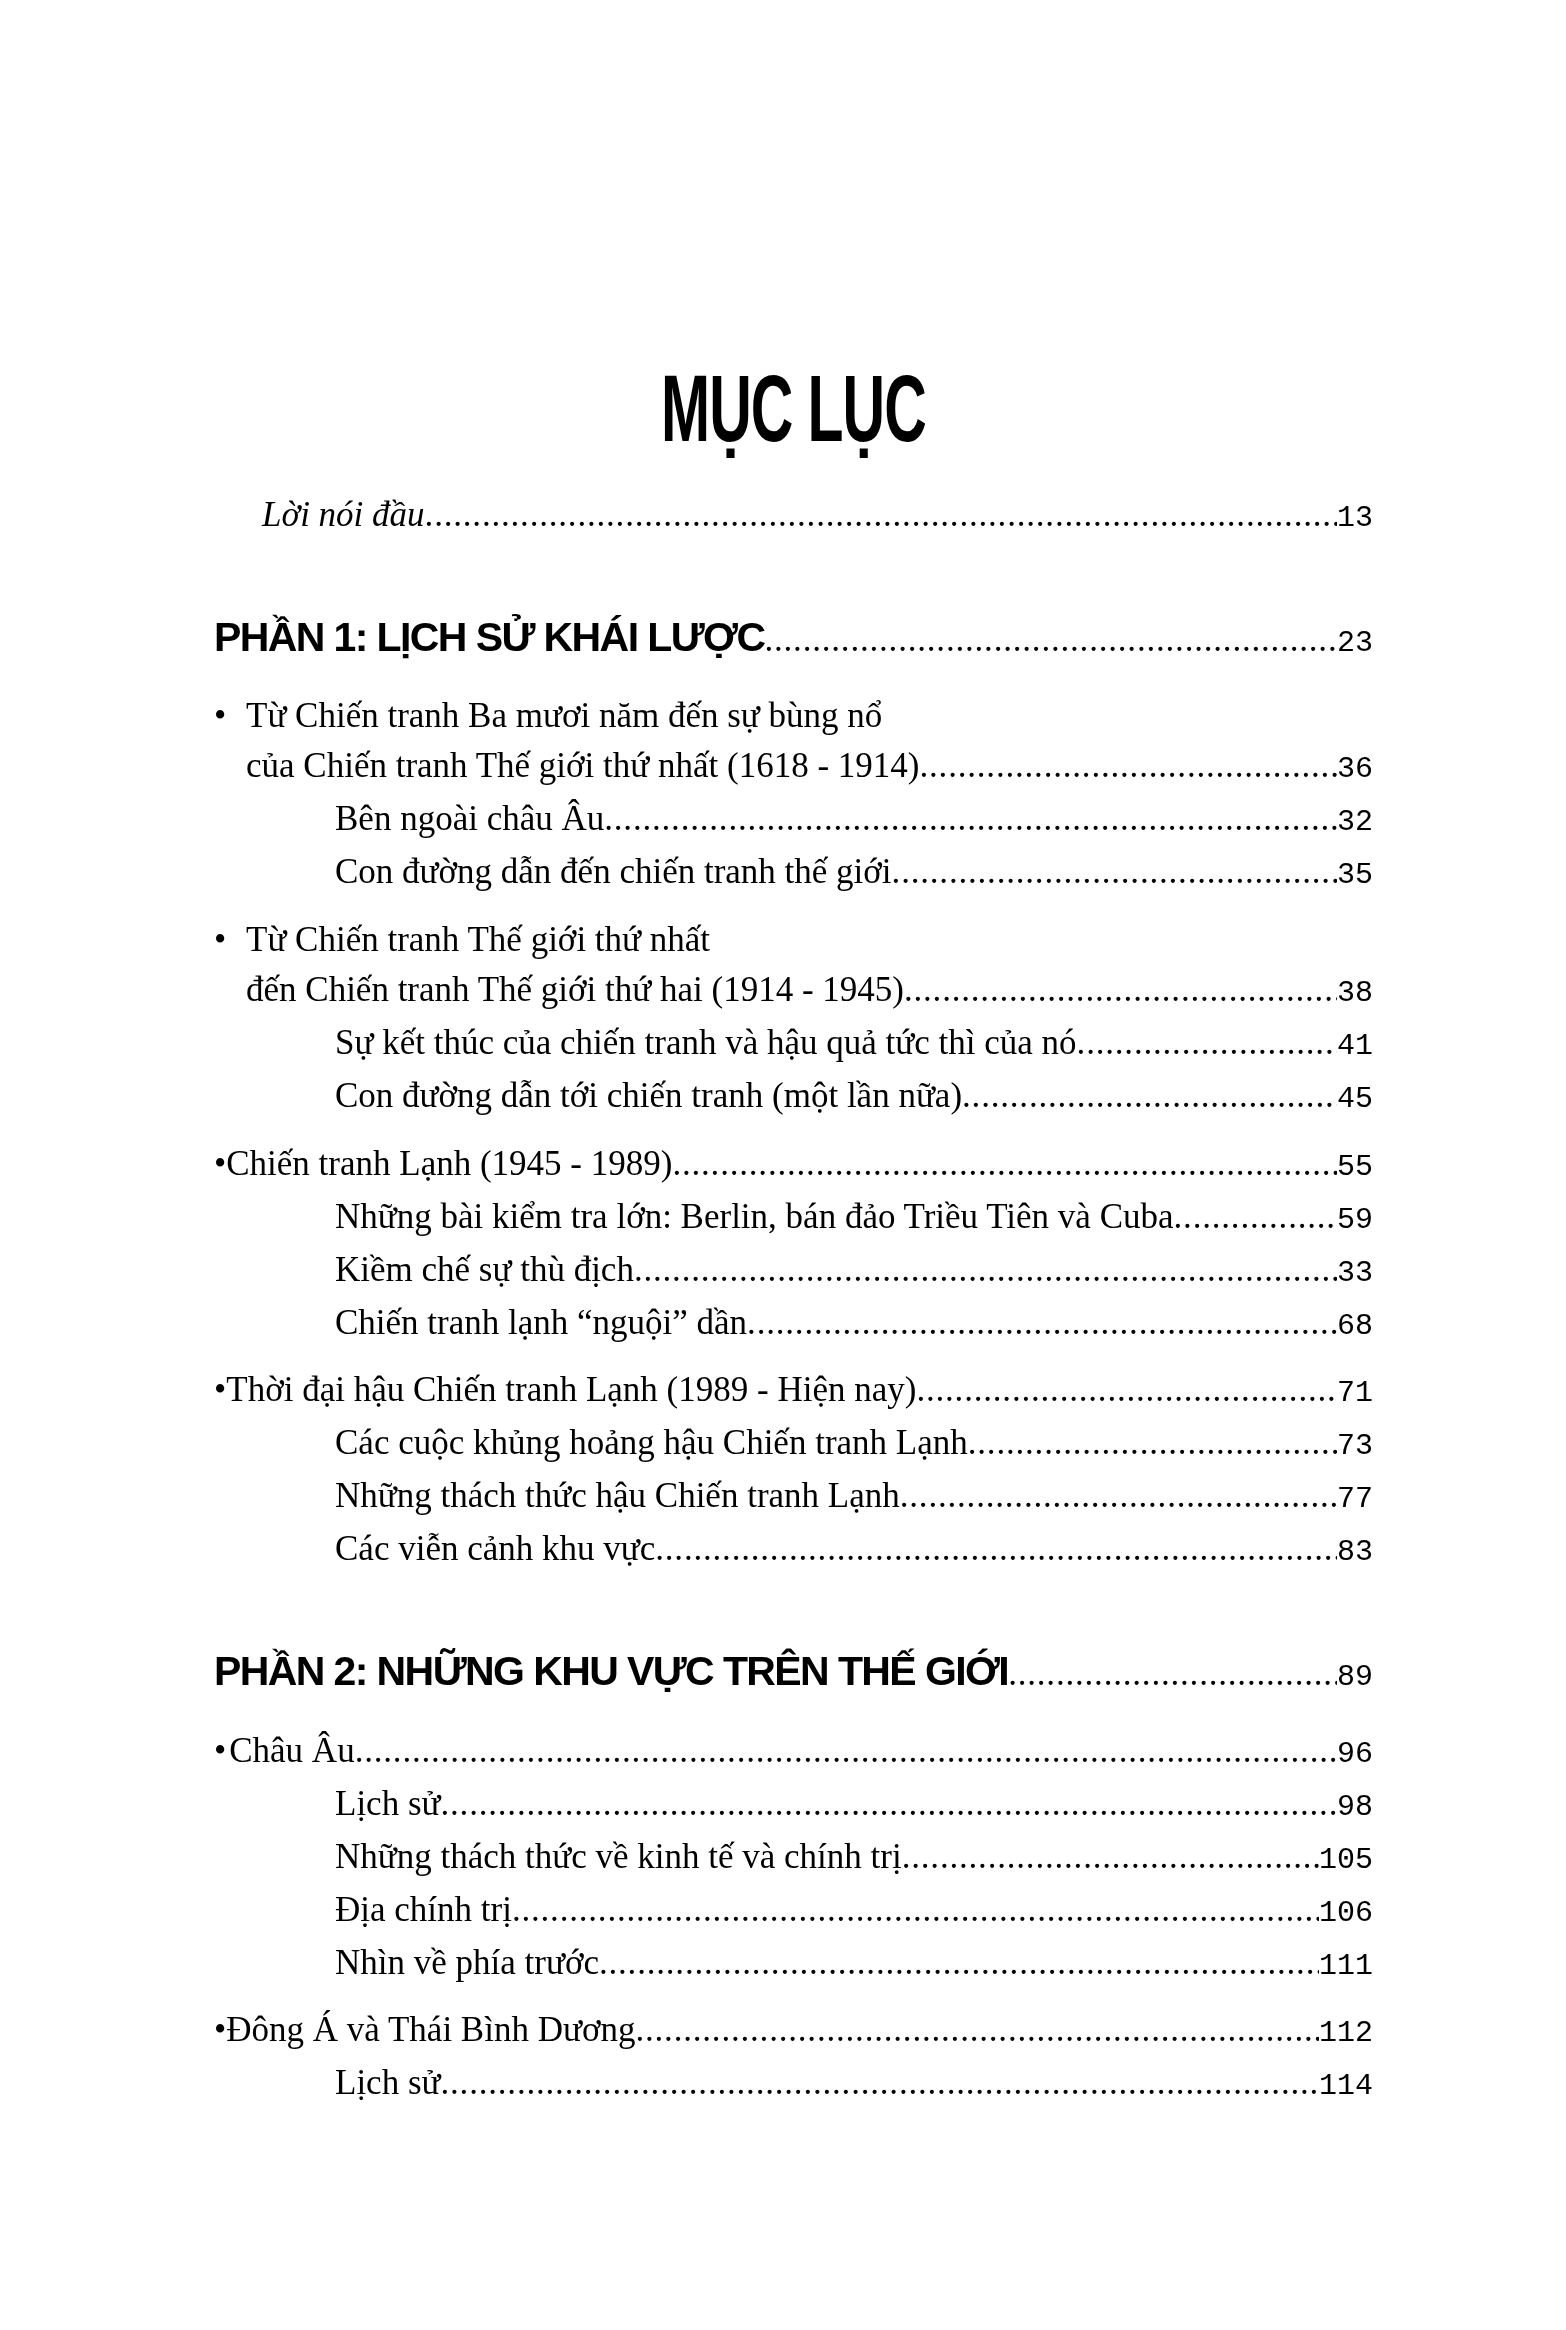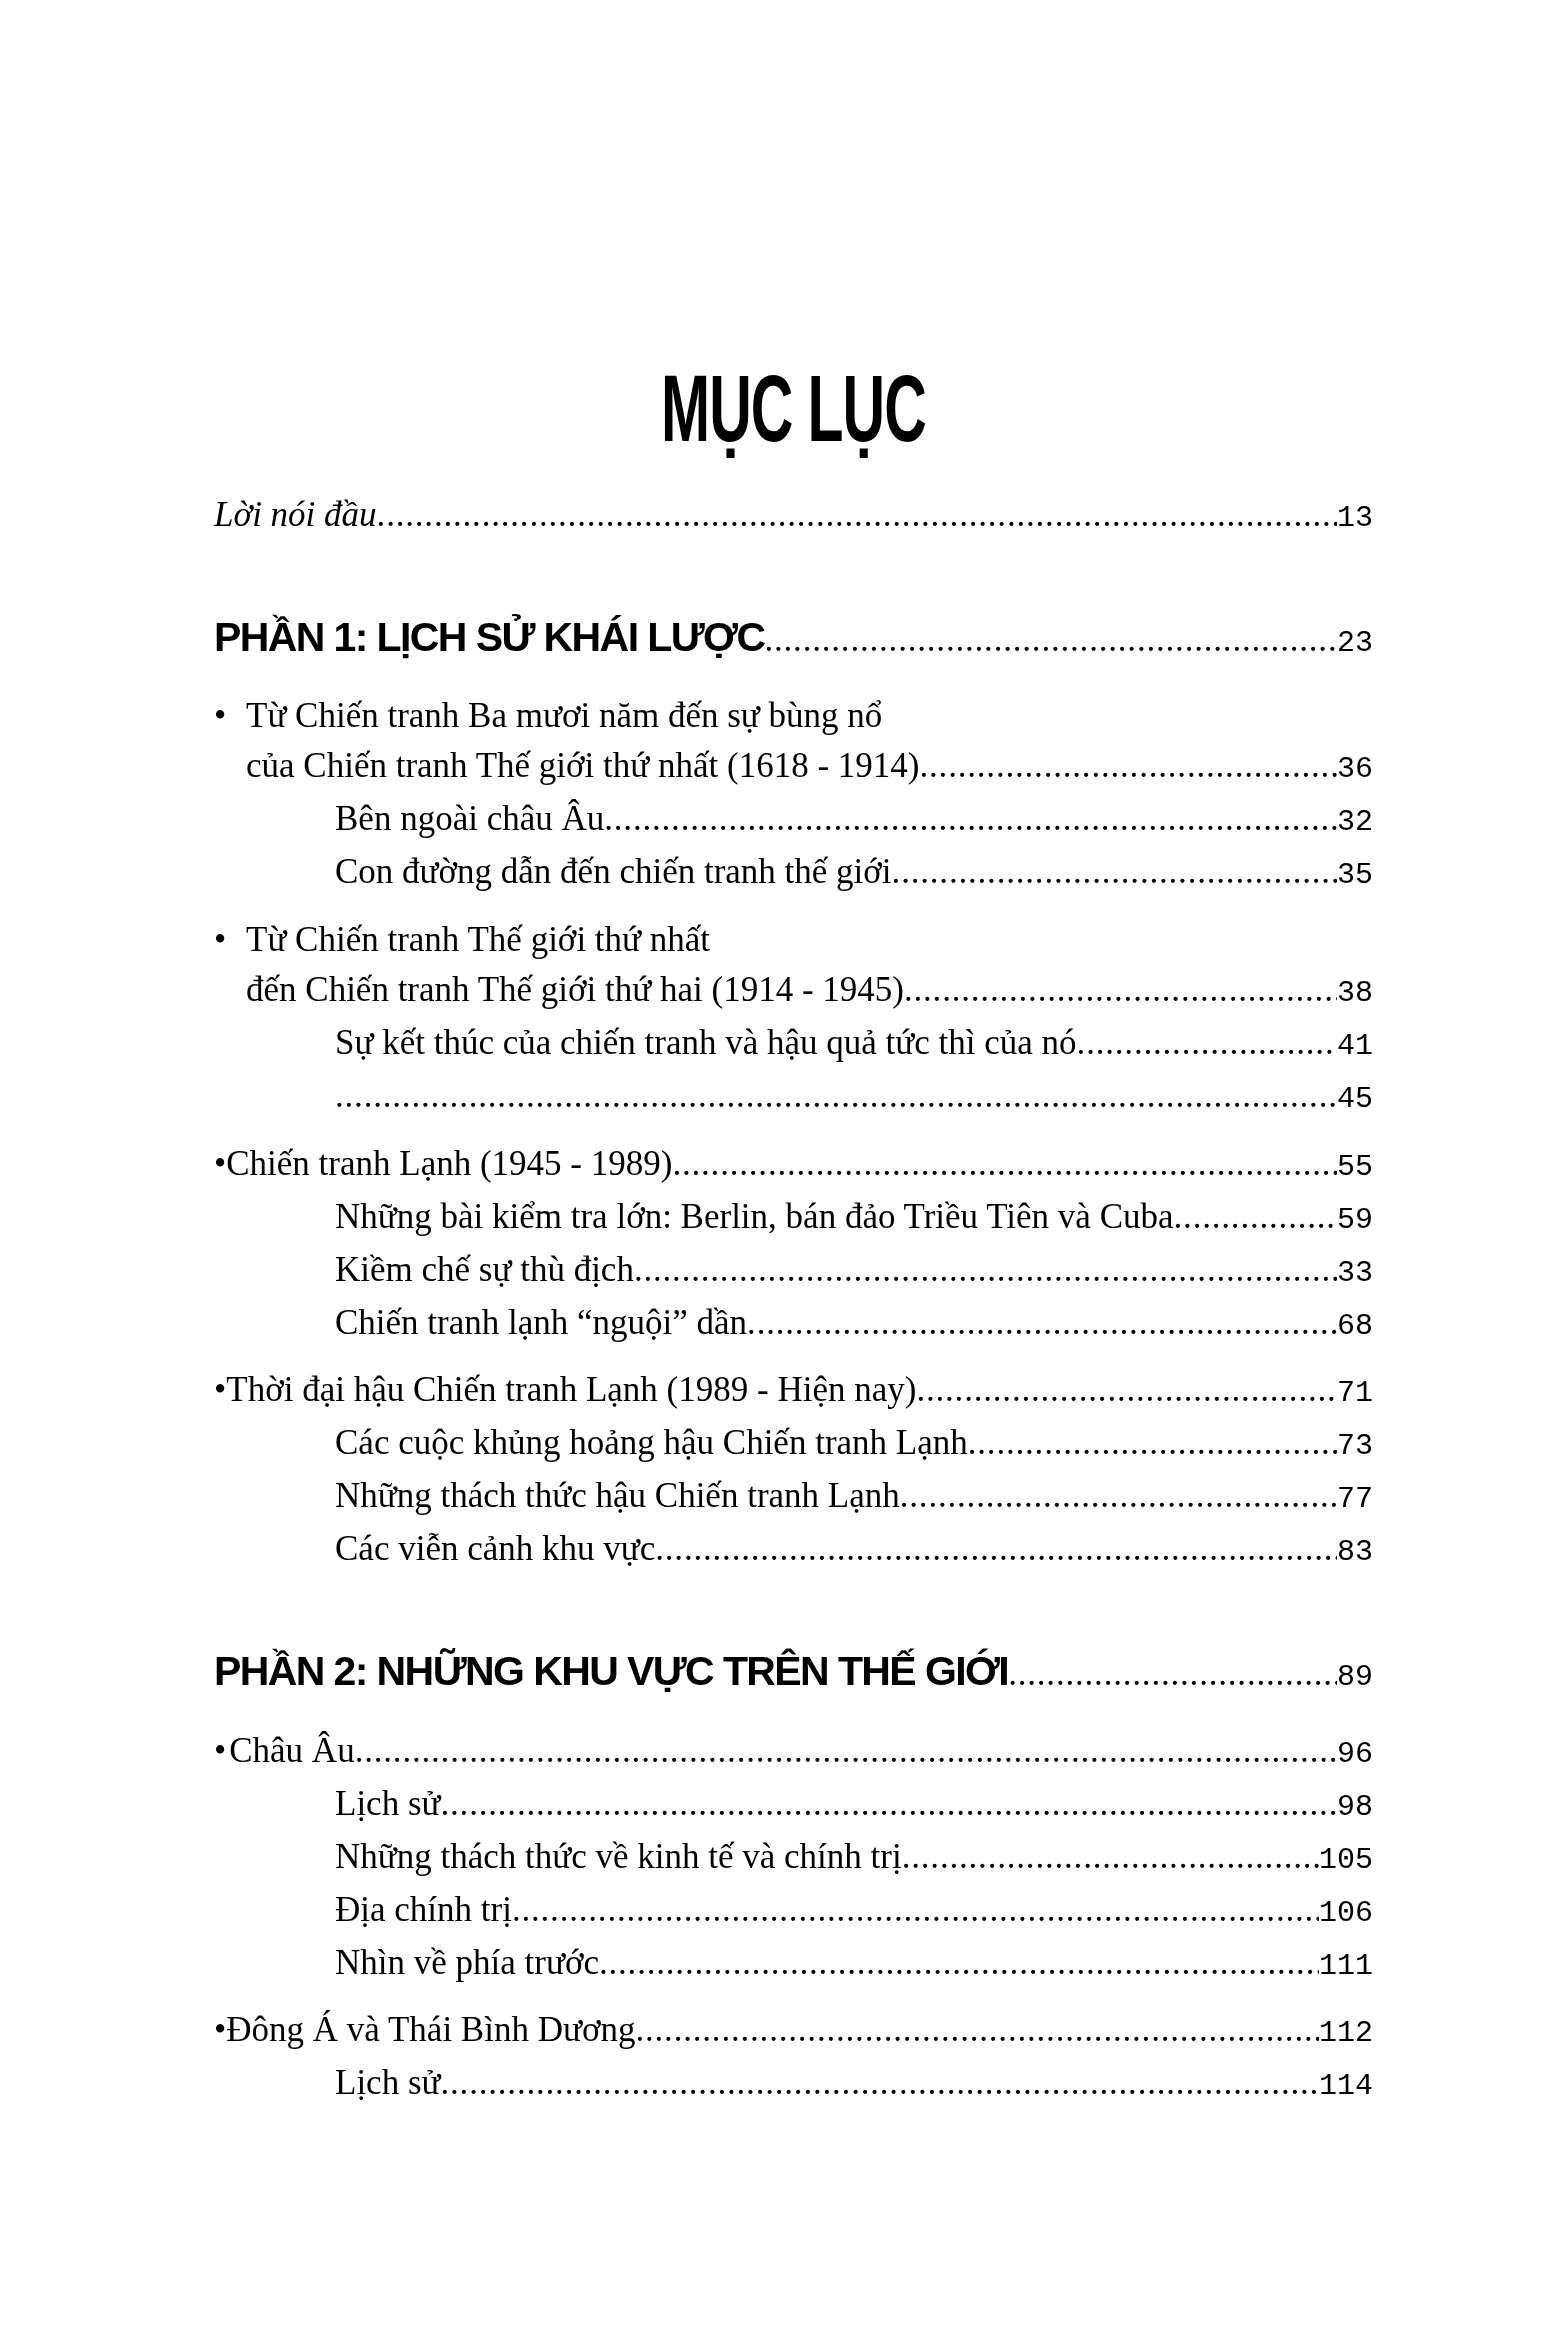--- a/index.html
+++ b/index.html
@@ -29,21 +29,21 @@
   .label { white-space: nowrap; }
   .leader { flex: 1 1 auto; overflow: hidden; white-space: nowrap; min-width: 16px; }
   .leader::after {
     content: "........................................................................................................................................................................................................................";
     letter-spacing: 0.8px;
     font-family: "Liberation Serif", serif;
     font-size: 35px;
   }
   .pagenum { white-space: nowrap; font-family: Liberation Mono, monospace; font-size: 30px; }
 
-  .preface .label { font-style: italic; }
+  .preface .label { font-style: italic; margin-left: 48px; }
 
   .part { line-height: 57px; margin-top: 66px; margin-bottom: 19.4px; }
   .part .label {
     font-family: "Liberation Sans", sans-serif;
     font-weight: 700;
     font-size: 41px;
     letter-spacing: -1.6px;
   }
 
   .bullet { margin-top: 14.6px; }
@@ -109,20 +109,21 @@
     </div>
   </div>
 
   <div class="row sub">
     <span class="label">Sự kết thúc của chiến tranh và hậu quả tức thì của nó</span>
     <span class="leader"></span>
     <span class="pagenum">41</span>
   </div>
 
   <div class="row sub">
+    <span class="label">Con đường dẫn tới chiến tranh (một lần nữa)</span>
     <span class="leader"></span>
     <span class="pagenum">45</span>
   </div>
 
 
   <div class="row bullet">
     <span class="marker">•</span>
     <span class="label">Chiến tranh Lạnh (1945 - 1989)</span>
     <span class="leader"></span>
     <span class="pagenum">55</span>

